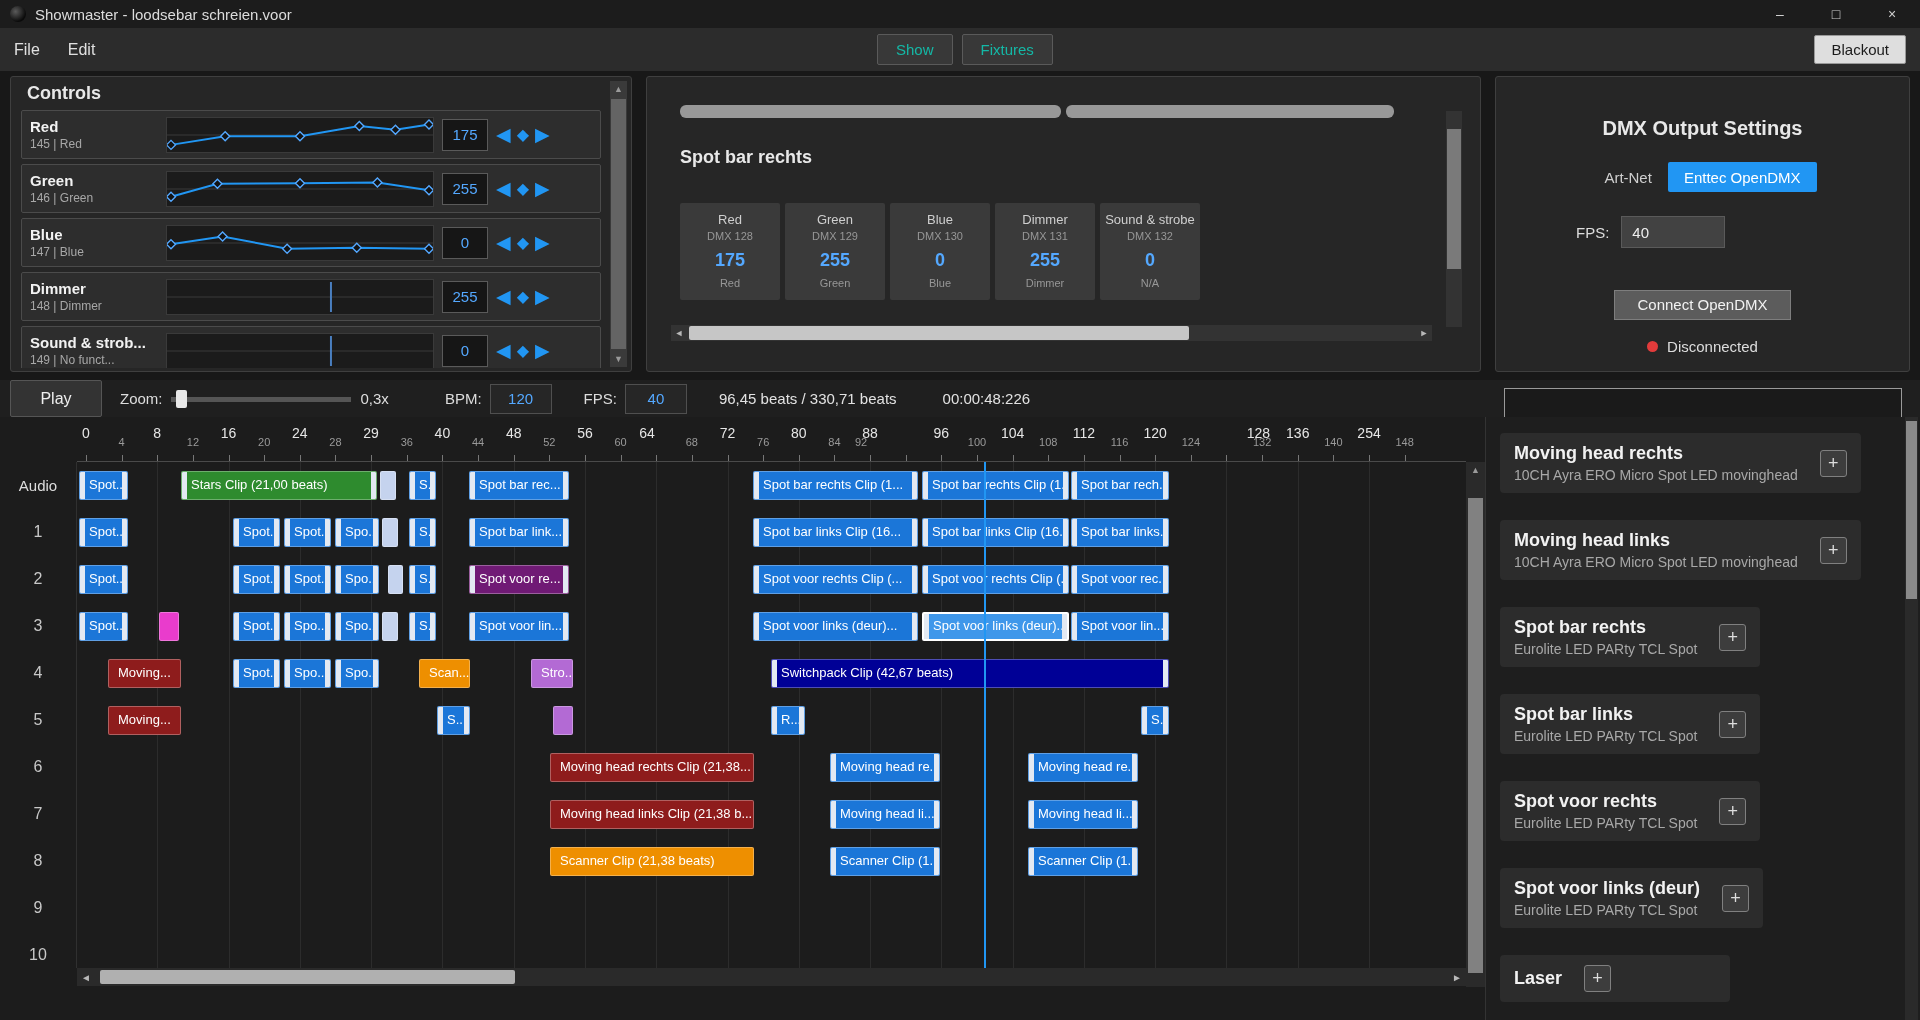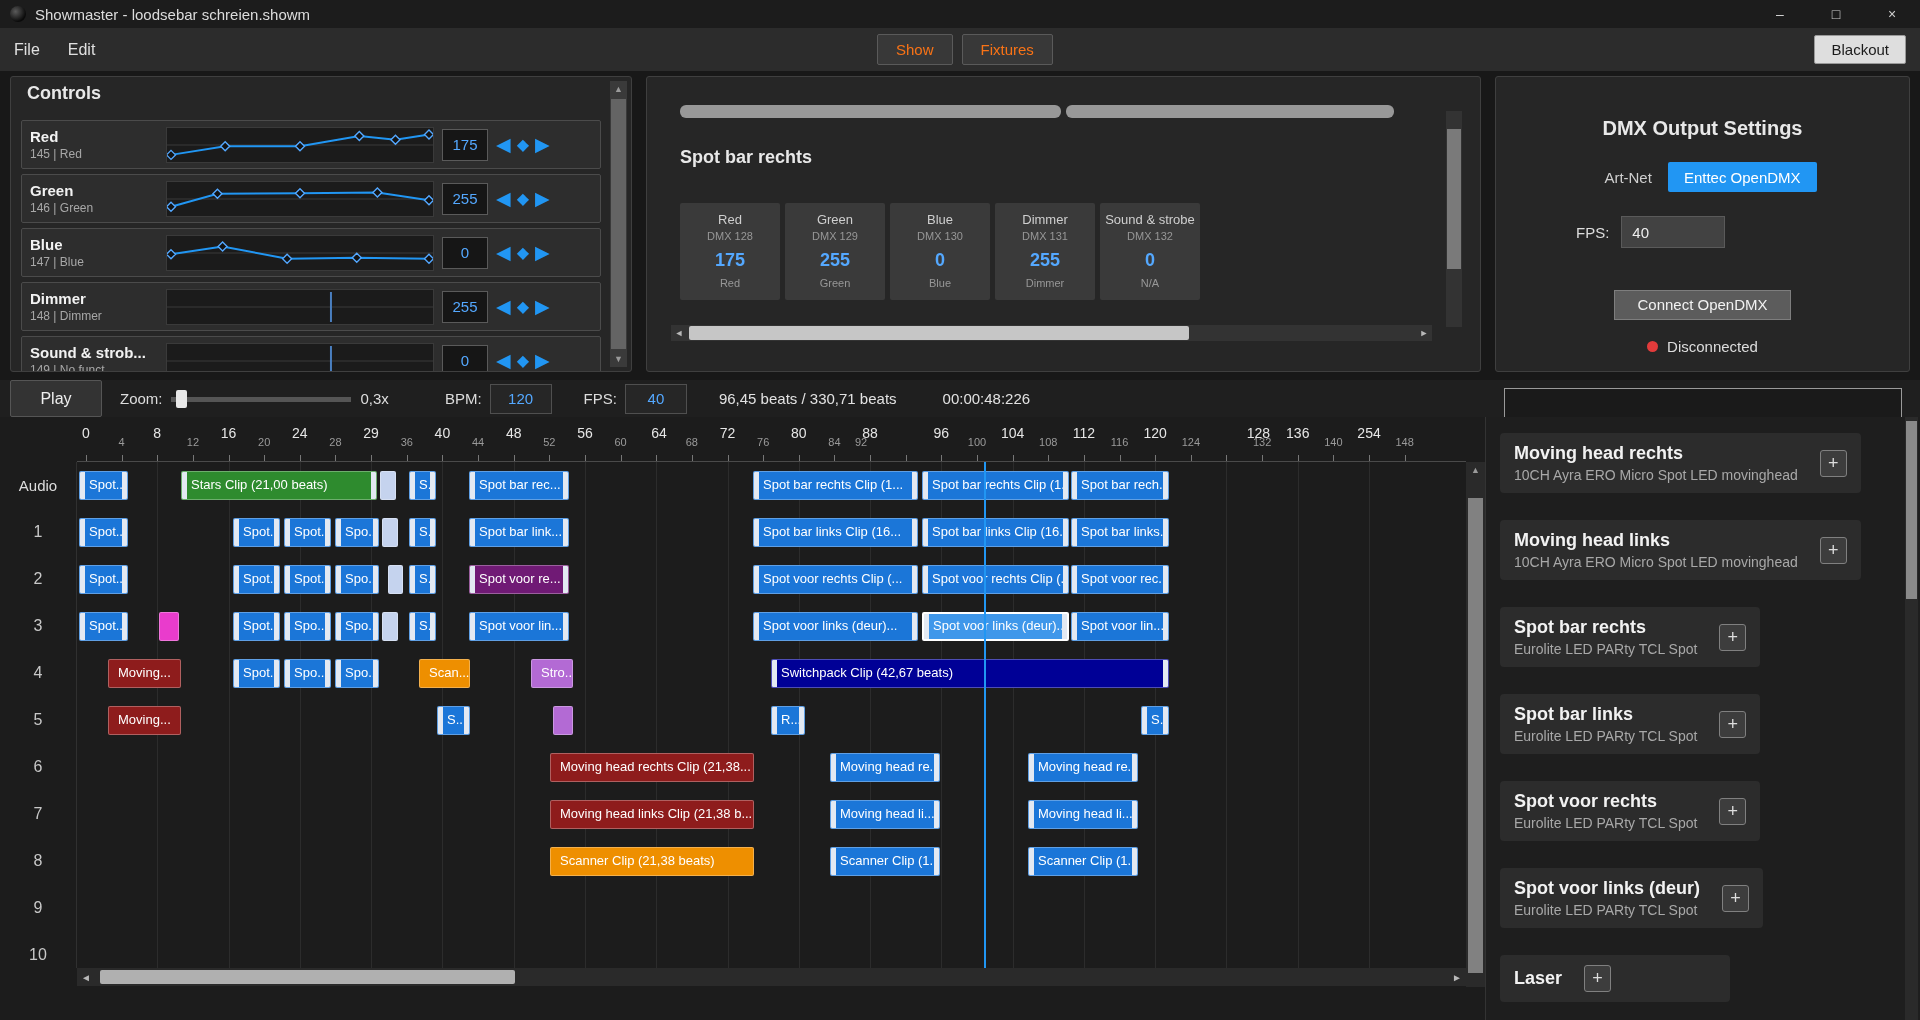--- a/index.html
+++ b/index.html
@@ -13,33 +13,33 @@
   .tb-title { font-size:15px; color:#dcdcdc; }
   .tb-btns { margin-left:auto; display:flex; height:100%; }
   .tb-btn { width:56px; height:100%; display:flex; align-items:center; justify-content:center;
     color:#cfcfcf; font-size:14px; }
 
   
   .menubar { height:43px; background:#2c2c2c; display:flex; align-items:center; position:relative; }
   .menu-item { padding:0 14px; font-size:16px; color:#e0e0e0; }
   .nav-btns { position:absolute; left:877px; top:6px; display:flex; gap:9px; }
   .nav-btn { height:31px; padding:0 18px; background:#383838; border:1px solid #5a5a5a;
-    border-radius:2px; color:#f97316; font-size:15px; display:flex; align-items:center; }
+    border-radius:2px; color:#14b8a6; font-size:15px; display:flex; align-items:center; }
   .blackout-btn { position:absolute; right:14px; top:7px; height:29px; padding:0 16px;
     background:#dedede; color:#1a1a1a; font-size:15px; border:1px solid #999; border-radius:2px;
     display:flex; align-items:center; }
 
   
   .top-row { height:309px; background:#181818; display:flex; gap:14px; padding:5px 10px 8px 10px; }
   .panel { background:#262626; border:1px solid #3f3f3f; border-radius:3px; position:relative; overflow:hidden; }
   .controls-panel { width:622px; }
   .mid-panel { width:835px; }
   .dmx-panel { flex:1; }
 
-  .cp-title { font-size:18px; font-weight:bold; margin:6px 0 16px 16px; }
+  .cp-title { font-size:18px; font-weight:bold; margin:6px 0 6px 16px; }
   .cp-rows { margin:0 30px 0 10px; overflow:hidden; height:258px; }
   .channel-row { height:49px; background:#2d2d2d; border:1px solid #4b4b4b; border-radius:2px;
     margin-bottom:5px; display:flex; align-items:center; padding:4px 8px; gap:8px; }
   .ch-name-block { width:128px; overflow:hidden; }
   .ch-name { font-size:15px; font-weight:bold; color:#f2f2f2; white-space:nowrap; }
   .ch-info { font-size:12px; color:#a8a8a8; white-space:nowrap; margin-top:2px; }
   .ch-slider { width:268px; height:36px; background:#1b1b1b; border:1px solid #3a3a3a; position:relative; }
   .ch-value { width:46px; height:32px; background:#161616; border:1px solid #5a5a5a; color:#54a8ff;
     font-size:15px; display:flex; align-items:center; justify-content:center; }
   .ch-arrows { display:flex; gap:6px; align-items:center; }
@@ -143,21 +143,21 @@
   .fx-add { width:27px; height:27px; flex:none; display:flex; align-items:center; justify-content:center;
     background:#3d3d3d; border:1px solid #808080; border-radius:3px; font-size:18px; color:#ddd; }
   .sb-scroll { position:absolute; right:2px; top:0; bottom:0; width:13px; background:#2a2a2a; }
   .sb-scroll .sc-thumb { position:absolute; top:4px; left:1px; width:11px; height:178px; background:#8a8a8a; }
 </style>
 </head>
 <body>
 
 <div class="titlebar">
   <div class="tb-logo"></div>
-  <div class="tb-title">Showmaster - loodsebar schreien.showm</div>
+  <div class="tb-title">Showmaster - loodsebar schreien.voor</div>
   <div class="tb-btns">
     <div class="tb-btn">–</div>
     <div class="tb-btn">□</div>
     <div class="tb-btn">×</div>
   </div>
 </div>
 
 <div class="menubar">
   <div class="menu-item">File</div>
   <div class="menu-item">Edit</div>
@@ -389,21 +389,21 @@
           <div class="tick minor" style="left: 401.04px;">44</div>
           <div class="tickline" style="left: 401.04px;"></div>
           <div class="tick" style="left: 436.68px;">48</div>
           <div class="tickline" style="left: 436.68px;"></div>
           <div class="tick minor" style="left: 472.32px;">52</div>
           <div class="tickline" style="left: 472.32px;"></div>
           <div class="tick" style="left: 507.96px;">56</div>
           <div class="tickline" style="left: 507.96px;"></div>
           <div class="tick minor" style="left: 543.6px;">60</div>
           <div class="tickline" style="left: 543.6px;"></div>
-          <div class="tick" style="left: 582px;">64</div>
+          <div class="tick" style="left: 570px;">64</div>
           <div class="tickline" style="left: 579.24px;"></div>
           <div class="tick minor" style="left: 614.88px;">68</div>
           <div class="tickline" style="left: 614.88px;"></div>
           <div class="tick" style="left: 650.52px;">72</div>
           <div class="tickline" style="left: 650.52px;"></div>
           <div class="tick minor" style="left: 686.16px;">76</div>
           <div class="tickline" style="left: 686.16px;"></div>
           <div class="tick" style="left: 721.8px;">80</div>
           <div class="tickline" style="left: 721.8px;"></div>
           <div class="tick minor" style="left: 757.44px;">84</div>

